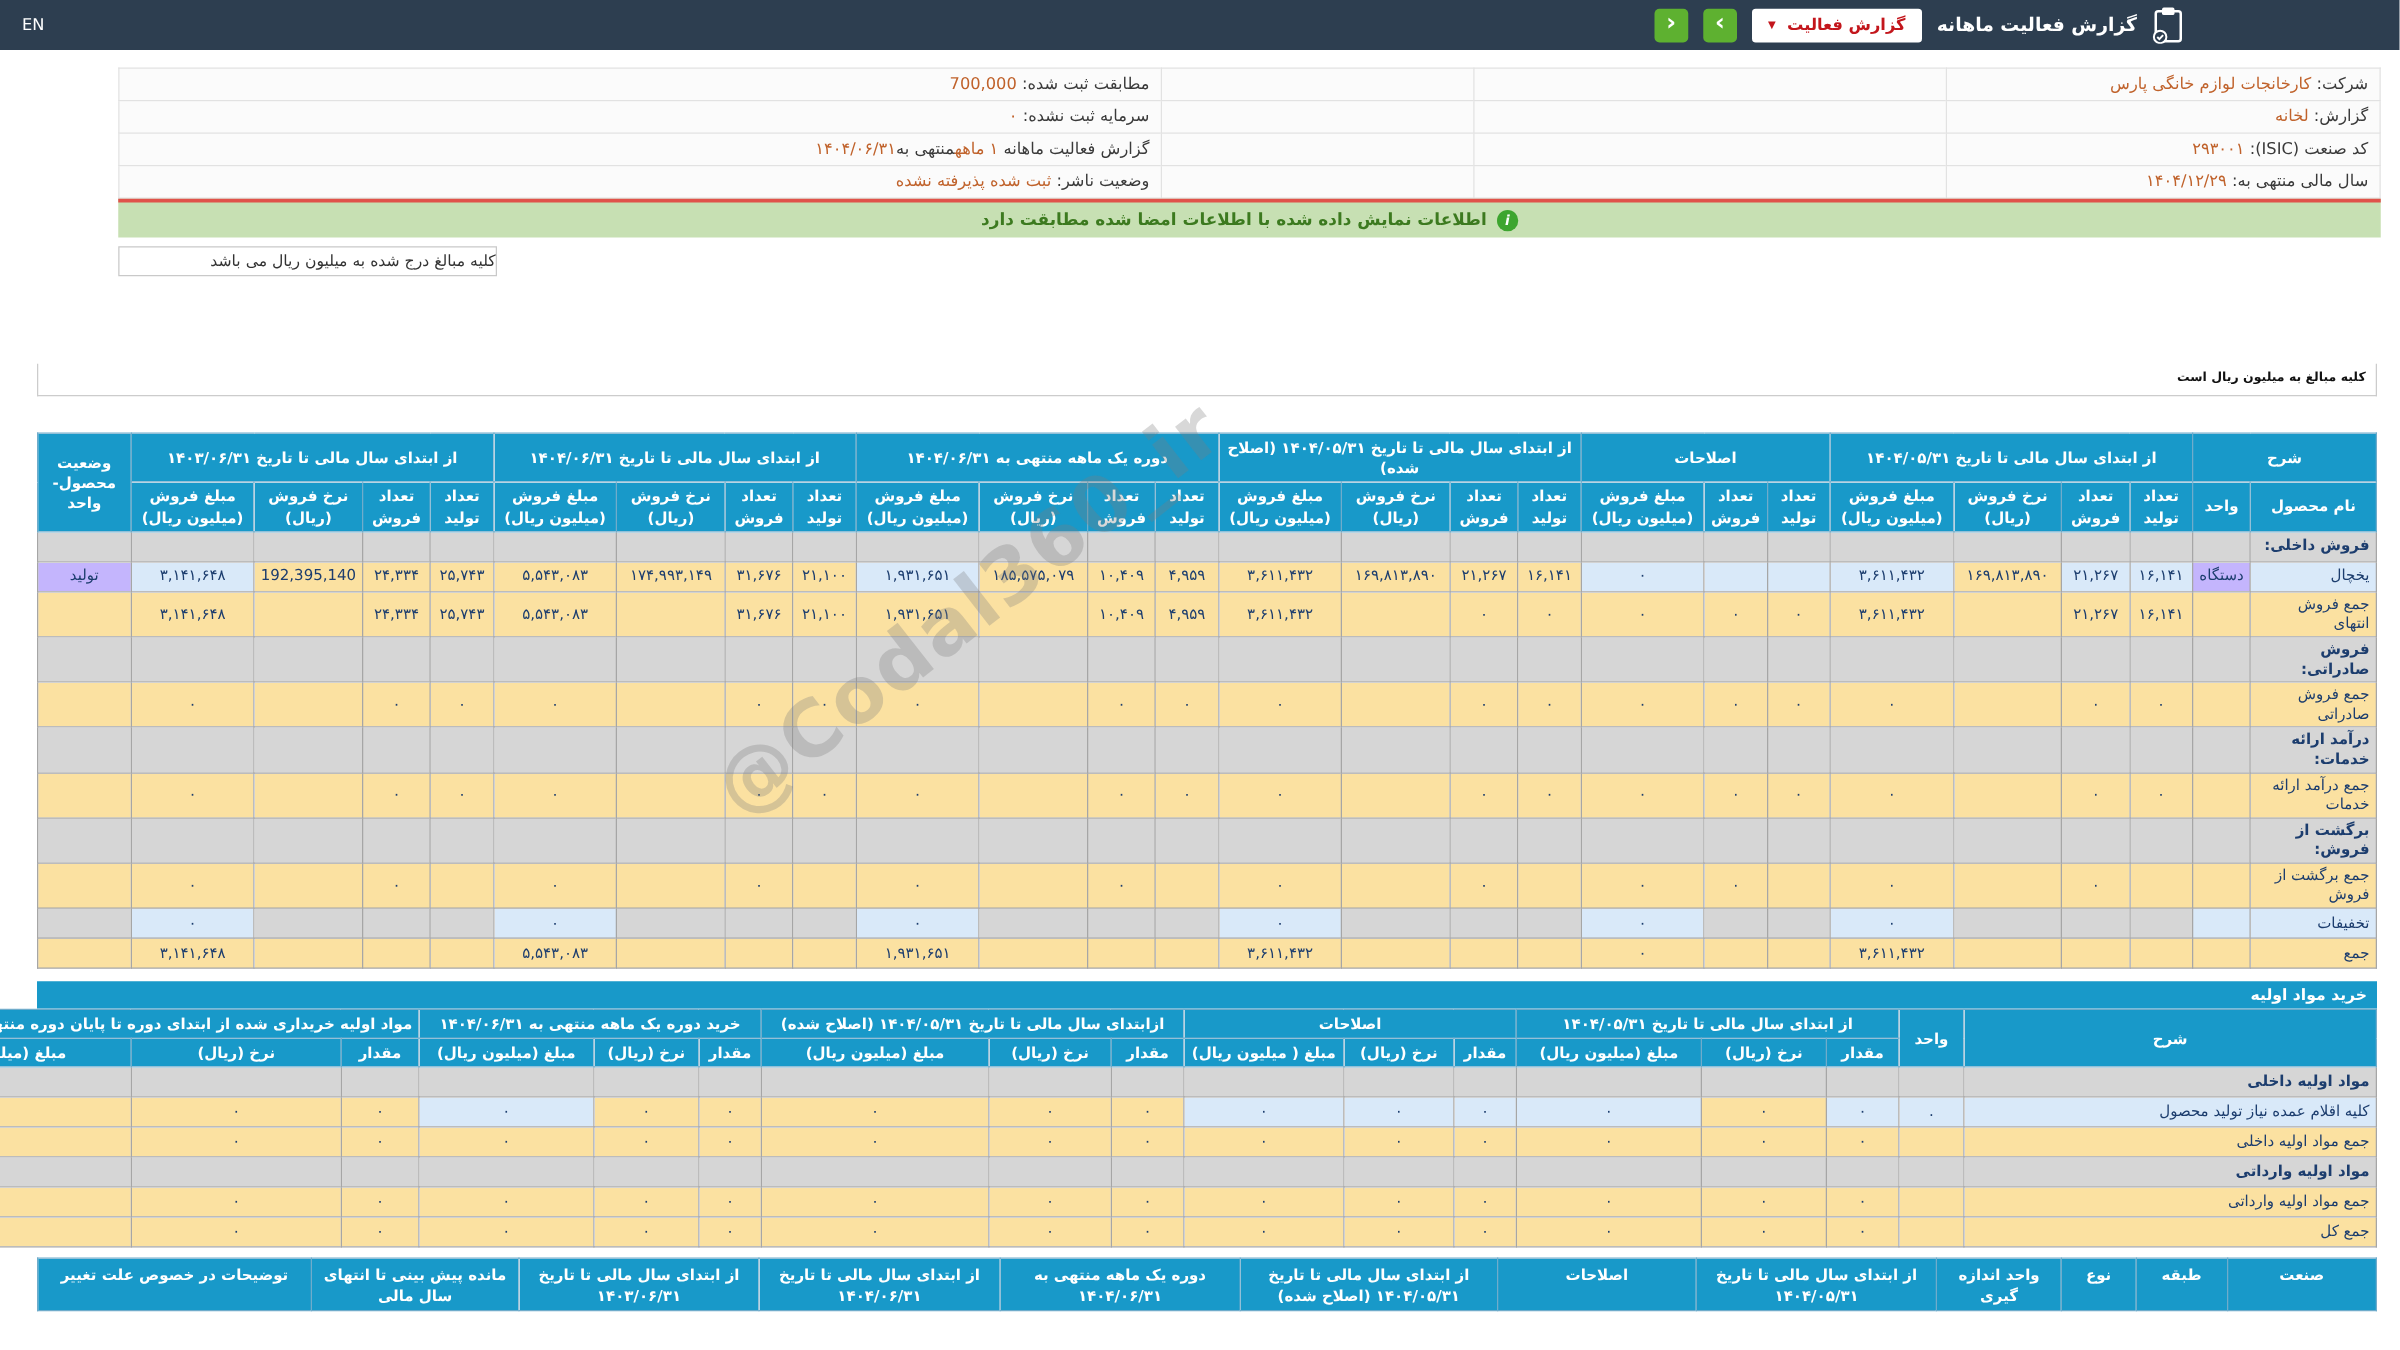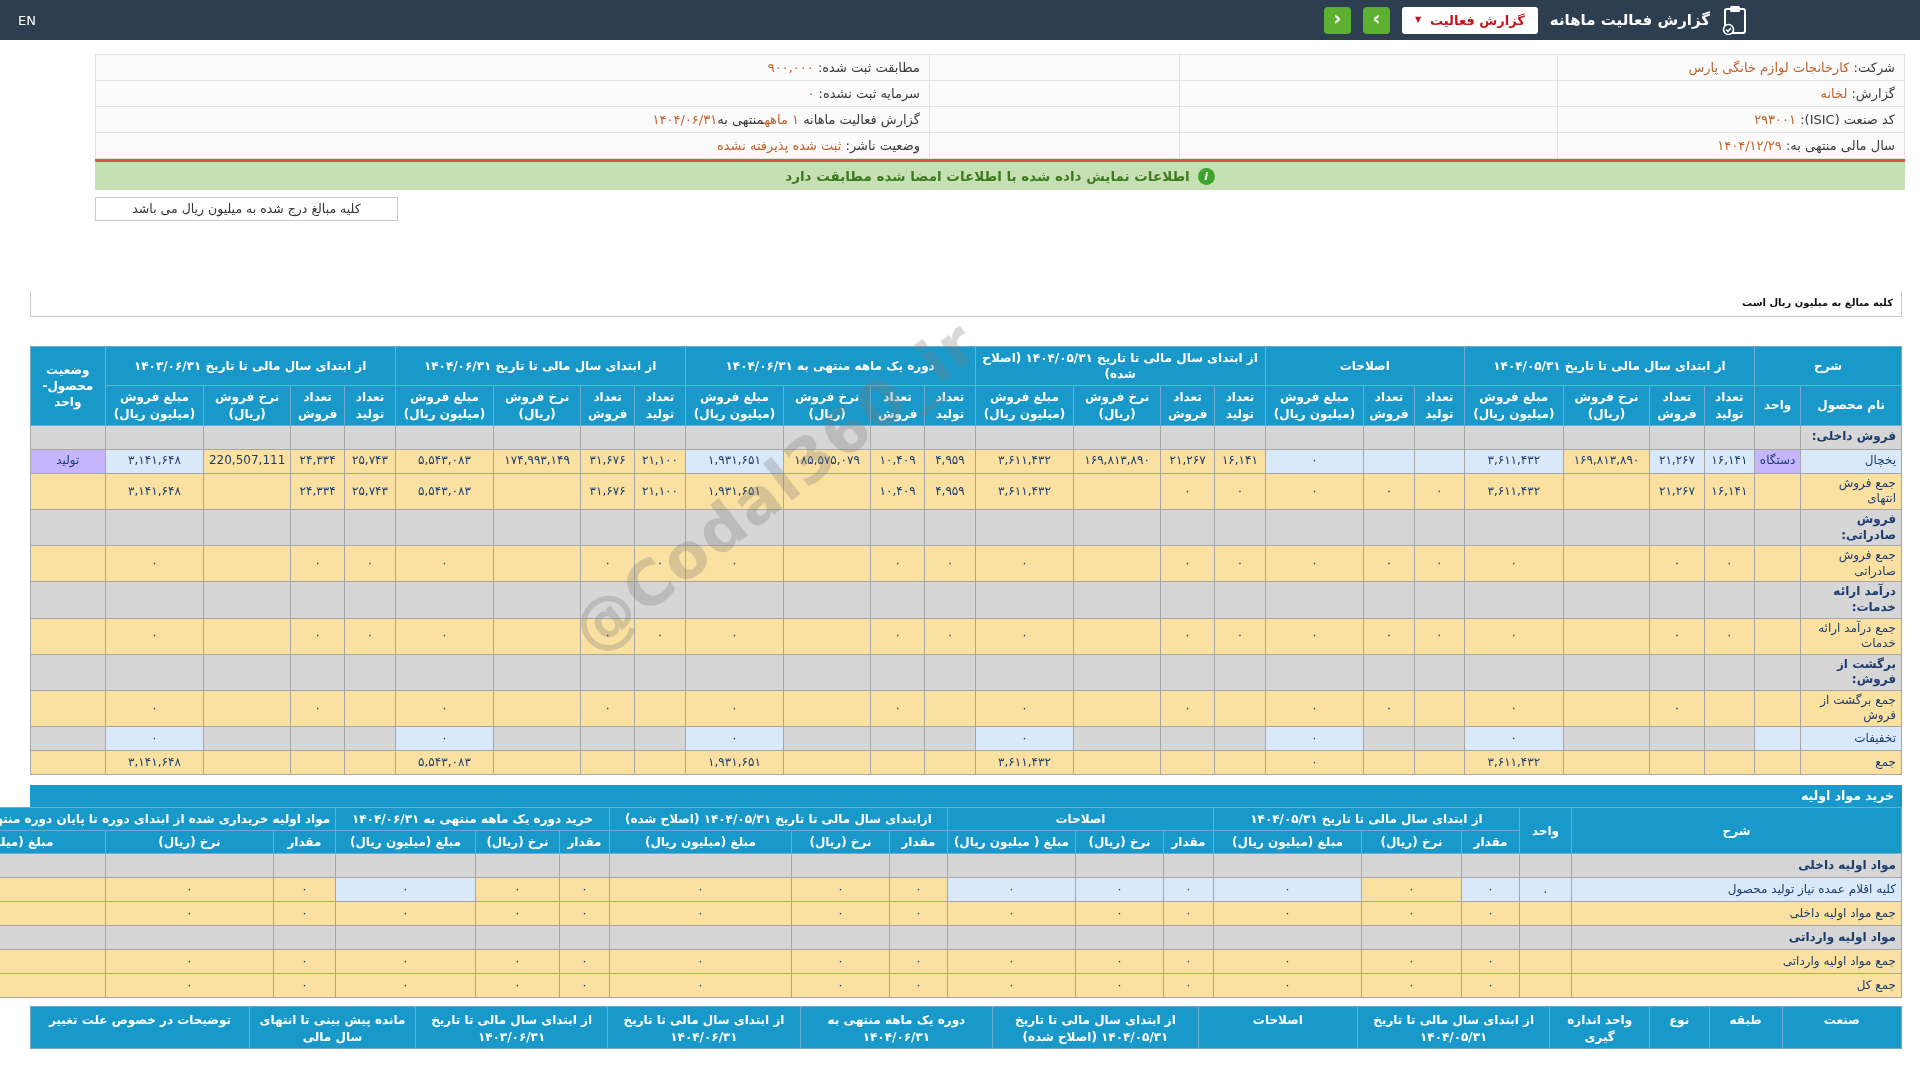--- a/index.html
+++ b/index.html
@@ -21,21 +21,21 @@
   .info-wrap{margin:14px 15px 0 95px}
   table.info{width:100%;border-collapse:collapse;font-size:13px}
   table.info td{border:1px solid #e2e2e2;background:#fbfbfb;height:26px;padding:0 9px;white-space:nowrap;color:#3a3a3a;text-align:right}
   td.c1{width:19.2%}td.c2{width:20.9%}td.c3{width:13.8%}td.c4{width:46.1%}
   .orange{color:#c0622b}
   .signed{border-top:3px solid #e0524a;background:#c7e0b3;height:31px;display:flex;align-items:center;justify-content:center;
     gap:8px;color:#3c7a1f;font-weight:bold;font-size:13.5px}
   .info-i{width:17px;height:17px;background:#3da52f;border-radius:50%;color:#fff;font-size:11px;font-weight:bold;
     display:flex;align-items:center;justify-content:center;flex:0 0 17px;font-style:italic}
   .unit-box{width:303px;margin:7px auto 0 0;border:1px solid #c9c9c9;background:#fff;height:24px;line-height:22px;
-    text-align:center;font-size:12.5px;color:#333}
+    text-align:right;font-size:12.5px;color:#333}
   
   .watermark{position:absolute;left:415px;top:450px;width:720px;text-align:center;transform:rotate(-38deg);
     font-size:62px;font-weight:bold;color:rgba(125,125,125,0.30);z-index:40;pointer-events:none;direction:ltr;letter-spacing:2px}
   
   .main{margin:0 18px 0 30px}
   .t1-wrap{margin-top:70px}
   .t2-wrap{margin-top:10px}
   .energy-wrap{margin-top:8px}
   .sec-bar{height:22px;background:#1899c9;color:#fff;font-weight:bold;font-size:12.5px;line-height:22px;padding:0 8px}
   .sec-note{height:26px;line-height:24px;border:1px solid #ccc;border-top:none;font-weight:bold;font-size:10px;
@@ -78,21 +78,21 @@
   <a class="tb-lang">EN</a>
 </div>
 
 <div class="info-wrap">
   <table class="info">
       <tbody id="info-body">
         <tr>
           <td class="c1"><span>شرکت:  </span><span class="orange">کارخانجات لوازم خانگی پارس</span></td>
           <td class="c2"></td>
           <td class="c3"></td>
-          <td class="c4"><span>مطابقت ثبت شده:  </span><span class="orange">۹۰۰,۰۰۰</span></td>
+          <td class="c4"><span>مطابقت ثبت شده:  </span><span class="orange">700,000</span></td>
         </tr>
         <tr>
           <td class="c1"><span>گزارش:  </span><span class="orange">لخانه</span></td>
           <td class="c2"></td>
           <td class="c3"></td>
           <td class="c4"><span>سرمایه ثبت نشده:  </span><span class="orange">۰</span></td>
         </tr>
         <tr>
           <td class="c1"><span>کد صنعت (ISIC):  </span><span class="orange">۲۹۳۰۰۱</span></td>
           <td class="c2"></td>
@@ -233,21 +233,21 @@
             <td class="y">۴,۹۵۹</td>
             <td class="y">۱۰,۴۰۹</td>
             <td class="y">۱۸۵,۵۷۵,۰۷۹</td>
             <td class="b">۱,۹۳۱,۶۵۱</td>
             <td class="y">۲۱,۱۰۰</td>
             <td class="y">۳۱,۶۷۶</td>
             <td class="y">۱۷۴,۹۹۳,۱۴۹</td>
             <td class="y">۵,۵۴۳,۰۸۳</td>
             <td class="y">۲۵,۷۴۳</td>
             <td class="y">۲۴,۳۳۴</td>
-            <td class="y">220,507,111</td>
+            <td class="y">192,395,140</td>
             <td class="b">۳,۱۴۱,۶۴۸</td>
             <td class="w">تولید</td>
           </tr>
           <tr>
             <td class="lbl y">جمع فروش انتهای</td>
             <td class="y"></td>
             <td class="y">۱۶,۱۴۱</td>
             <td class="y">۲۱,۲۶۷</td>
             <td class="y"></td>
             <td class="y">۳,۶۱۱,۴۳۲</td>

